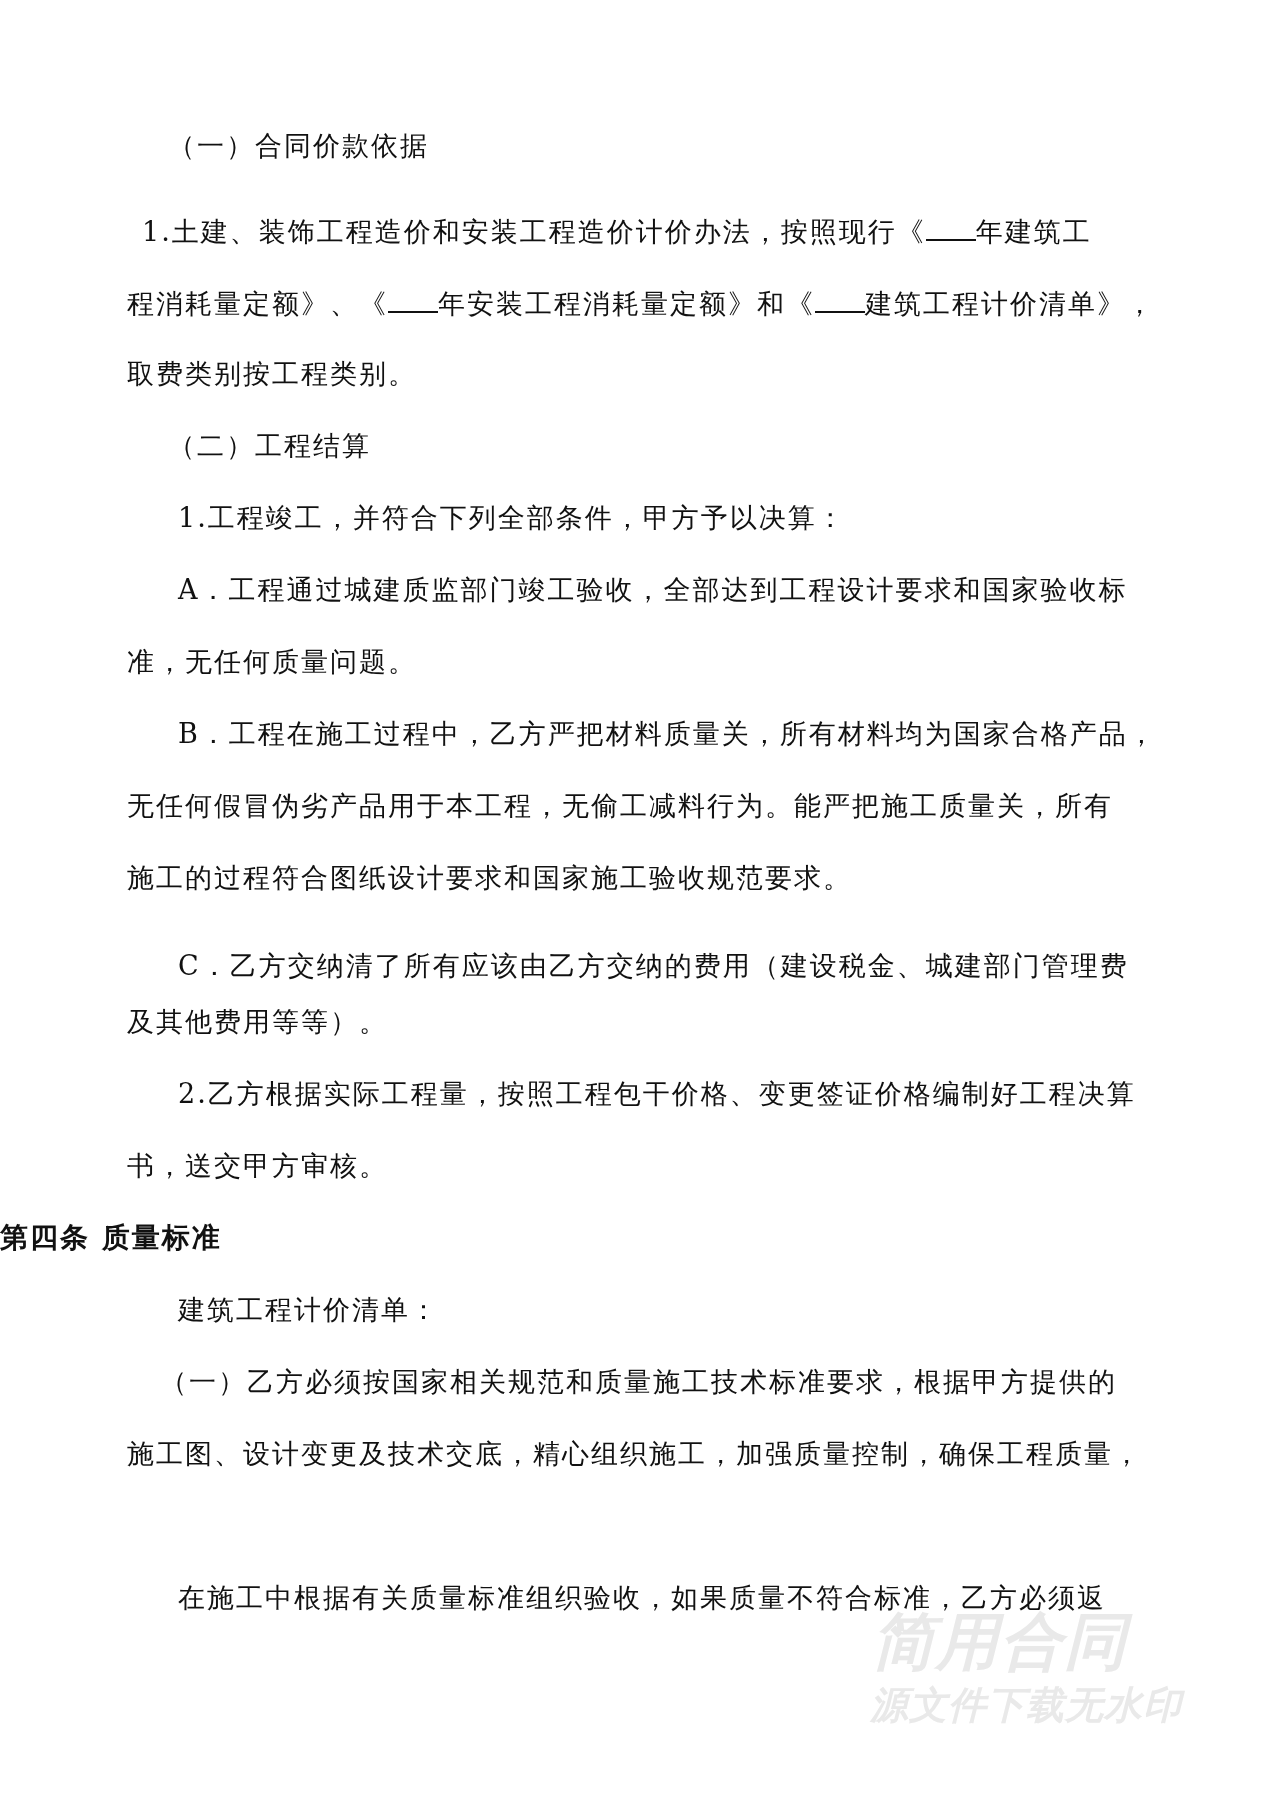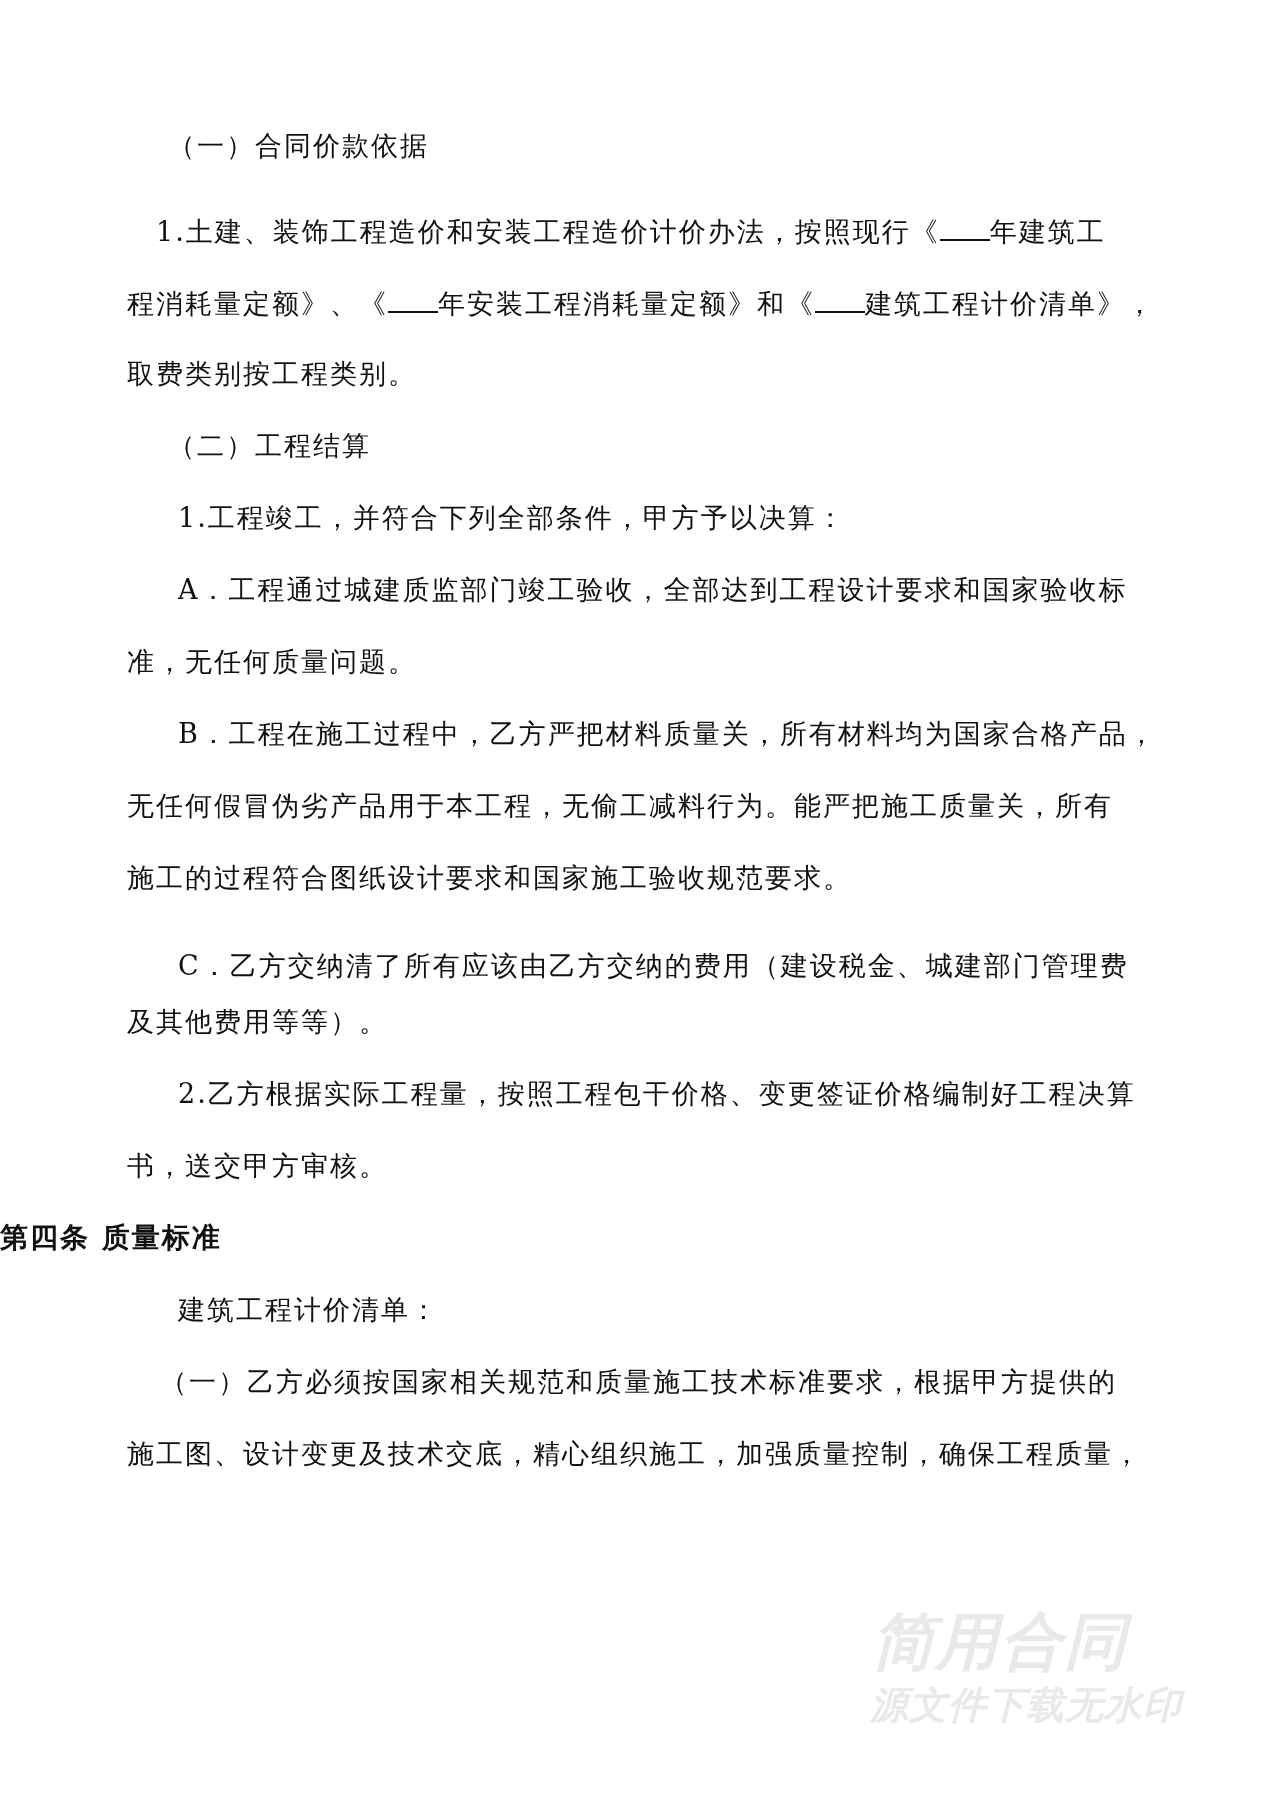--- a/index.html
+++ b/index.html
@@ -13,21 +13,21 @@
   .wm { position: absolute; color: #e9e9e9; font-family: Liberation Mono, monospace; font-weight: bold; font-style: italic; }
   .wm1 { left: 872px; top: 1600px; font-size: 62px; letter-spacing: 2px; }
   .wm2 { left: 870px; top: 1680px; font-size: 38px; letter-spacing: 1px; }
 </style>
 </head>
 <body>
 
 <div class="page">
   <div class="line" style="top:128px;left:168px">（一）合同价款依据</div>
 
-  <div class="line" style="top:214px;left:156px"><span>1.土建、装饰工程造价和安装工程造价计价办法，按照现行《</span><span class="blank"></span><span>年建筑工</span></div>
+  <div class="line" style="top:214px;left:142px"><span>1.土建、装饰工程造价和安装工程造价计价办法，按照现行《</span><span class="blank"></span><span>年建筑工</span></div>
 
   <div class="line" style="top:286px;left:127px"><span>程消耗量定额》、《</span><span class="blank"></span><span>年安装工程消耗量定额》和《</span><span class="blank"></span><span>建筑工程计价清单》，</span></div>
 
   <div class="line" style="top:356px;left:127px">取费类别按工程类别。</div>
   <div class="line" style="top:428px;left:168px">（二）工程结算</div>
   <div class="line" style="top:500px;left:178px">1.工程竣工，并符合下列全部条件，甲方予以决算：</div>
   <div class="line" style="top:572px;left:178px">A．工程通过城建质监部门竣工验收，全部达到工程设计要求和国家验收标</div>
   <div class="line" style="top:644px;left:127px">准，无任何质量问题。</div>
   <div class="line" style="top:716px;left:178px">B．工程在施工过程中，乙方严把材料质量关，所有材料均为国家合格产品，</div>
   <div class="line" style="top:788px;left:127px">无任何假冒伪劣产品用于本工程，无偷工减料行为。能严把施工质量关，所有</div>
@@ -35,16 +35,17 @@
   <div class="line" style="top:948px;left:178px">C．乙方交纳清了所有应该由乙方交纳的费用（建设税金、城建部门管理费</div>
   <div class="line" style="top:1004px;left:127px">及其他费用等等）。</div>
   <div class="line" style="top:1076px;left:178px">2.乙方根据实际工程量，按照工程包干价格、变更签证价格编制好工程决算</div>
   <div class="line" style="top:1148px;left:127px">书，送交甲方审核。</div>
 
   <div class="heading" style="top:1220px">第四条  质量标准</div>
 
   <div class="line" style="top:1292px;left:178px">建筑工程计价清单：</div>
   <div class="line" style="top:1364px;left:160px">（一）乙方必须按国家相关规范和质量施工技术标准要求，根据甲方提供的</div>
   <div class="line" style="top:1436px;left:127px">施工图、设计变更及技术交底，精心组织施工，加强质量控制，确保工程质量，</div>
+  <div class="line" style="top:1580px;left:178px">在施工中根据有关质量标准组织验收，如果质量不符合标准，乙方必须返</div>
 
   <div class="wm wm1">简用合同</div>
   <div class="wm wm2">源文件下载无水印</div>
 </div>
 
 </body></html>

